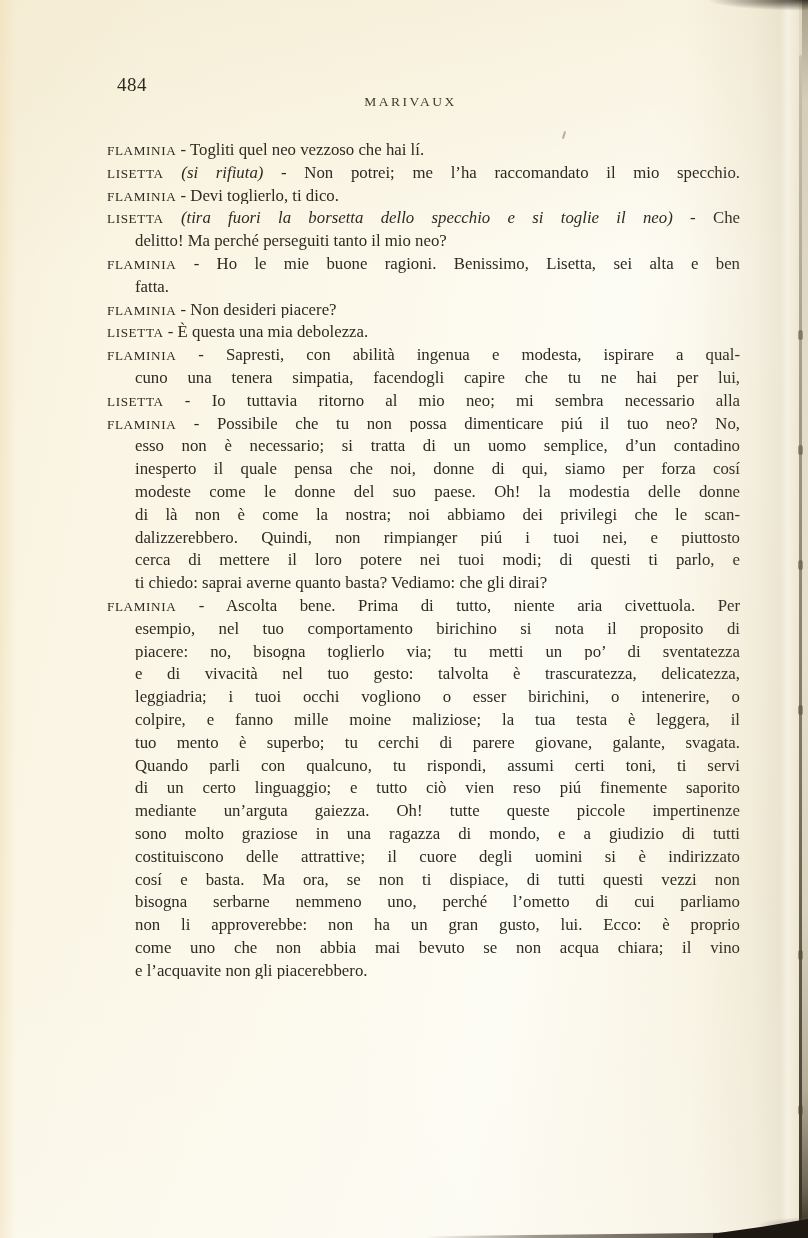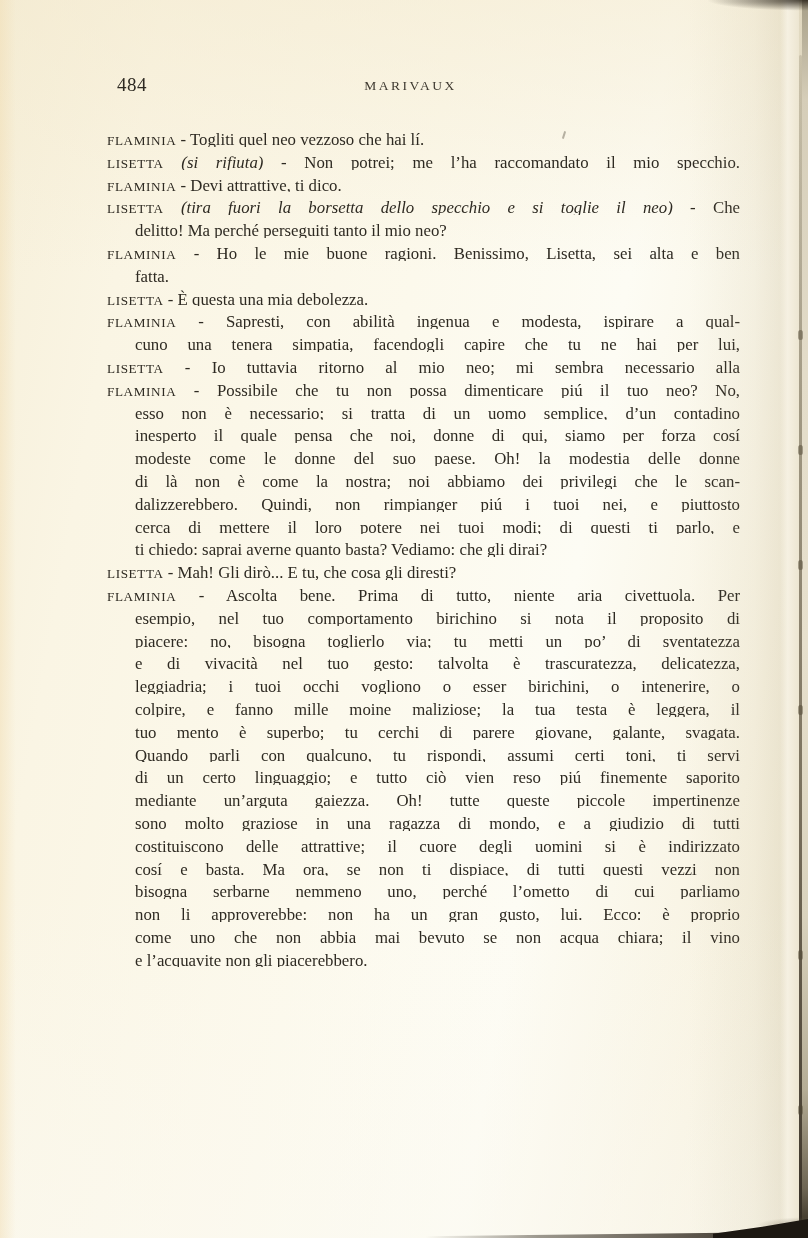--- a/index.html
+++ b/index.html
@@ -9,24 +9,24 @@
     overflow:hidden;
     font-family:"Liberation Serif","DejaVu Serif",serif;
     color:var(--ink,#2e2a22);
     background:
       linear-gradient(to bottom, rgba(243,233,206,0.55) 0%, rgba(255,255,255,0) 22%, rgba(255,255,255,0) 72%, rgba(251,249,241,0.5) 100%),
       linear-gradient(100deg,#f6efd9 0%,#faf5e4 16%,#fcf9ec 45%,#fdfcf4 66%,#f8f3e2 86%,#f2ecd7 100%);
   }
   
   .running-header{position:absolute;left:107px;top:74px;width:633px;height:24px;}
   .page-num{position:absolute;left:10px;top:0;font-size:19px;letter-spacing:0.5px;}
-  .head-title{position:absolute;left:0;right:26px;top:4px;text-align:center;
+  .head-title{position:absolute;left:0;right:26px;top:20px;text-align:center;
     font-size:13.5px;letter-spacing:2.5px;color:#3f3a31;}
   
-  .text-block{position:absolute;left:107px;top:124px;width:633px;font-size:16.8px;line-height:32px;}
+  .text-block{position:absolute;left:107px;top:136px;width:633px;font-size:16.8px;line-height:27px;}
   .line{height:22.8px;overflow:hidden;text-align:left;text-align-last:left;white-space:nowrap;}
   .line.j{text-align:justify;text-align-last:justify;white-space:normal;}
   .line.ind{padding-left:28px;}
   .sc{font-size:13.2px;letter-spacing:0.6px;}
   .it{font-style:italic;}
   
   .edge-curve{position:absolute;top:0;right:0;width:120px;height:1238px;pointer-events:none;
     background:linear-gradient(to right, rgba(190,178,146,0) 0%, rgba(190,178,146,0.10) 55%, rgba(185,172,138,0.22) 82%, rgba(168,156,124,0.34) 100%);}
   .edge-highlight{position:absolute;top:0;right:9px;width:19px;height:1238px;pointer-events:none;
     background:linear-gradient(to right, rgba(246,241,226,0) , rgba(247,242,228,0.9) 40%, rgba(238,231,211,0.9));}
@@ -55,38 +55,38 @@
 <div class="page">
 
   <div class="running-header">
     <span class="page-num">484</span>
     <span class="head-title">MARIVAUX</span>
   </div>
 
   <div class="text-block">
       <div class="line"><span class="sc">FLAMINIA</span><span> - Togliti quel neo vezzoso che hai lí.</span></div>
       <div class="line j"><span class="sc">LISETTA</span><span> </span><span class="it">(si rifiuta)</span><span> - Non potrei; me l’ha raccomandato il mio specchio.</span></div>
-      <div class="line"><span class="sc">FLAMINIA</span><span> - Devi attrattive, ti dico.</span></div>
+      <div class="line"><span class="sc">FLAMINIA</span><span> - Devi toglierlo, ti dico.</span></div>
       <div class="line j"><span class="sc">LISETTA</span><span> </span><span class="it">(tira fuori la borsetta dello specchio e si toglie il neo)</span><span> - Che</span></div>
       <div class="line ind"><span>delitto! Ma perché perseguiti tanto il mio neo?</span></div>
       <div class="line j"><span class="sc">FLAMINIA</span><span> - Ho le mie buone ragioni. Benissimo, Lisetta, sei alta e ben</span></div>
       <div class="line ind"><span>fatta.</span></div>
+      <div class="line"><span class="sc">FLAMINIA</span><span> - Non desideri piacere?</span></div>
       <div class="line"><span class="sc">LISETTA</span><span> - È questa una mia debolezza.</span></div>
       <div class="line j"><span class="sc">FLAMINIA</span><span> - Sapresti, con abilità ingenua e modesta, ispirare a qual-</span></div>
       <div class="line ind j"><span>cuno una tenera simpatia, facendogli capire che tu ne hai per lui,</span></div>
       <div class="line j"><span class="sc">LISETTA</span><span> - Io tuttavia ritorno al mio neo; mi sembra necessario alla</span></div>
       <div class="line j"><span class="sc">FLAMINIA</span><span> - Possibile che tu non possa dimenticare piú il tuo neo? No,</span></div>
       <div class="line ind j"><span>esso non è necessario; si tratta di un uomo semplice, d’un contadino</span></div>
       <div class="line ind j"><span>inesperto il quale pensa che noi, donne di qui, siamo per forza cosí</span></div>
       <div class="line ind j"><span>modeste come le donne del suo paese. Oh! la modestia delle donne</span></div>
       <div class="line ind j"><span>di là non è come la nostra; noi abbiamo dei privilegi che le scan-</span></div>
       <div class="line ind j"><span>dalizzerebbero. Quindi, non rimpianger piú i tuoi nei, e piuttosto</span></div>
       <div class="line ind j"><span>cerca di mettere il loro potere nei tuoi modi; di questi ti parlo, e</span></div>
       <div class="line ind"><span>ti chiedo: saprai averne quanto basta? Vediamo: che gli dirai?</span></div>
-      <div class="line"><span class="sc">LISETTA</span><span> - Mah! Gli dirò... E tu, che cosa gli diresti?</span></div>
       <div class="line j"><span class="sc">FLAMINIA</span><span> - Ascolta bene. Prima di tutto, niente aria civettuola. Per</span></div>
       <div class="line ind j"><span>esempio, nel tuo comportamento birichino si nota il proposito di</span></div>
       <div class="line ind j"><span>piacere: no, bisogna toglierlo via; tu metti un po’ di sventatezza</span></div>
       <div class="line ind j"><span>e di vivacità nel tuo gesto: talvolta è trascuratezza, delicatezza,</span></div>
       <div class="line ind j"><span>leggiadria; i tuoi occhi vogliono o esser birichini, o intenerire, o</span></div>
       <div class="line ind j"><span>colpire, e fanno mille moine maliziose; la tua testa è leggera, il</span></div>
       <div class="line ind j"><span>tuo mento è superbo; tu cerchi di parere giovane, galante, svagata.</span></div>
       <div class="line ind j"><span>Quando parli con qualcuno, tu rispondi, assumi certi toni, ti servi</span></div>
       <div class="line ind j"><span>di un certo linguaggio; e tutto ciò vien reso piú finemente saporito</span></div>
       <div class="line ind j"><span>mediante un’arguta gaiezza. Oh! tutte queste piccole impertinenze</span></div>

